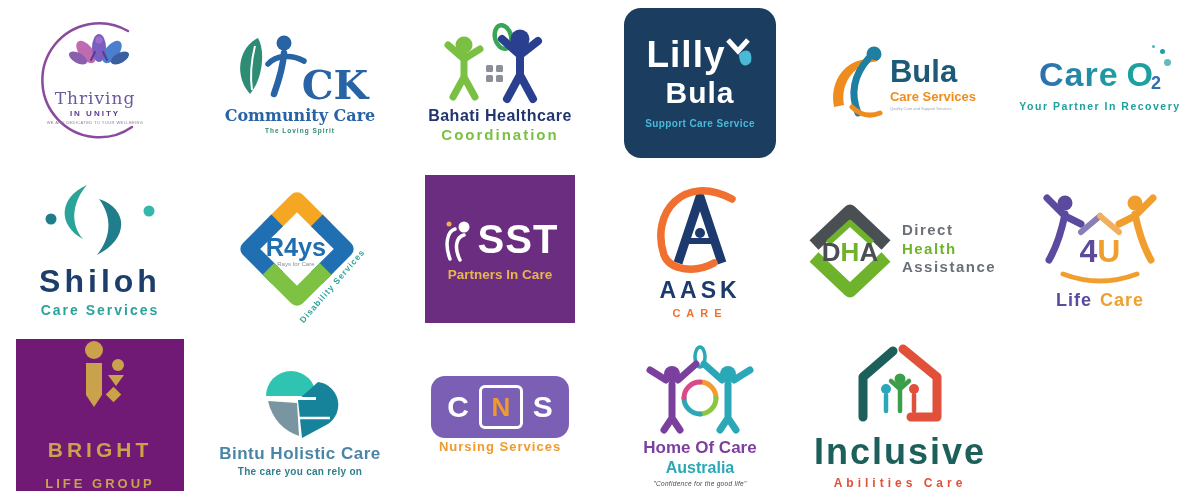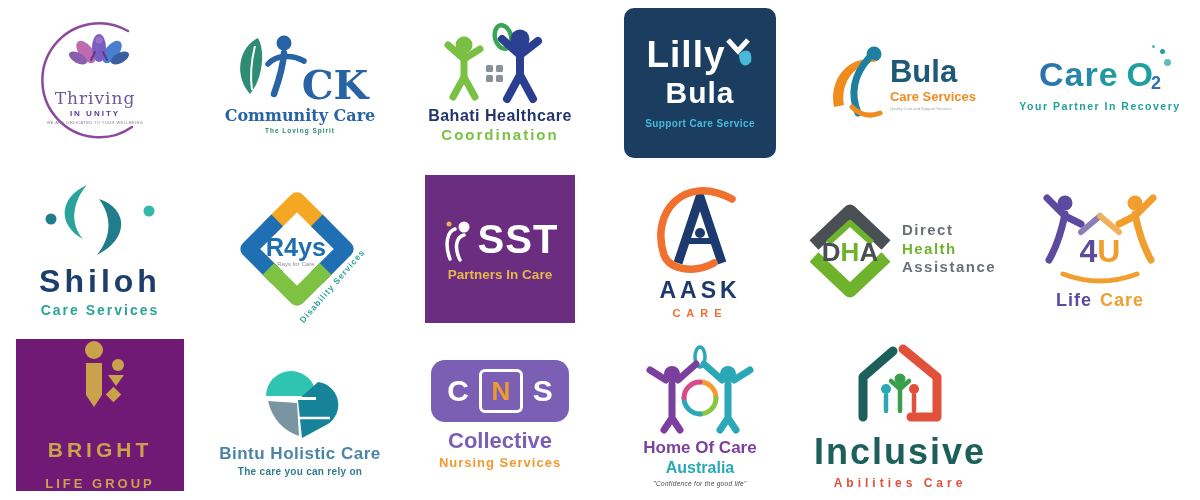--- a/index.html
+++ b/index.html
@@ -19,21 +19,21 @@
   .ck-top{display:flex;align-items:flex-end;}
   .ck-mono{font-family:"DejaVu Serif",serif;font-size:40px;font-weight:bold;color:#2763a5;line-height:.85;margin-left:-8px;}
   .ck-title{font-family:"DejaVu Serif",serif;font-size:16px;font-weight:bold;color:#2763a5;margin-top:4px;}
   .ck-tag{font-size:6.5px;font-weight:bold;color:#2e8b74;letter-spacing:1px;margin-top:2px;}
 
   
   .bah-t1{font-size:16px;font-weight:bold;color:#22356f;margin-top:2px;letter-spacing:.5px;}
   .bah-t2{font-size:15px;font-weight:bold;color:#7ac143;letter-spacing:2px;margin-top:1px;}
 
   
-  .lg-box{width:152px;height:150px;background:#1b3d5f;border-radius:10px;display:flex;flex-direction:column;align-items:center;justify-content:center;}
+  .lg-box{width:152px;height:150px;background:#1b3d5f;border-radius:17px;display:flex;flex-direction:column;align-items:center;justify-content:center;}
   .lg-row{display:flex;align-items:flex-start;}
   .lg-t1{font-size:37px;font-weight:bold;color:#ffffff;letter-spacing:1px;line-height:.9;}
   .lg-t2{font-size:30px;font-weight:bold;color:#ffffff;letter-spacing:1px;margin-top:2px;}
   .lg-tag{font-size:10px;font-weight:bold;color:#49b9d8;margin-top:8px;letter-spacing:.4px;}
 
   
   .bu-row{display:flex;align-items:center;}
   .bu-col{display:flex;flex-direction:column;margin-left:2px;}
   .bu-t1{font-size:31px;font-weight:bold;color:#1d5a78;line-height:1;}
   .bu-t2{font-size:13px;font-weight:bold;color:#f08c1e;margin-top:2px;}
@@ -326,21 +326,20 @@
   </div>
 
   <div class="cell">
     <div class="cns-box">
       <span class="cns-c">C</span>
       <span class="cns-nbox">
           <span class="cns-n">N</span>
         </span>
       <span class="cns-s">S</span>
     </div>
-    <div class="cns-t1">Collective</div>
     <div class="cns-t2">Nursing Services</div>
   </div>
 
   <div class="cell">
     <svg width="132" height="92" viewBox="0 0 132 92">
       <ellipse cx="66" cy="13" rx="5" ry="10" fill="none" stroke="#2aa8b8" stroke-width="3.5"></ellipse>
       <circle cx="38" cy="30" r="8" fill="#7b3f9e"></circle>
       <path d="M44,36 L62,20 M32,36 L16,26 M38,40 L38,74 M38,74 L30,86 M38,74 L46,86" stroke="#7b3f9e" stroke-width="7" fill="none" stroke-linecap="round"></path>
       <circle cx="94" cy="30" r="8" fill="#2aa8b8"></circle>
       <path d="M88,36 L70,20 M100,36 L116,26 M94,40 L94,74 M94,74 L86,86 M94,74 L102,86" stroke="#2aa8b8" stroke-width="7" fill="none" stroke-linecap="round"></path>

